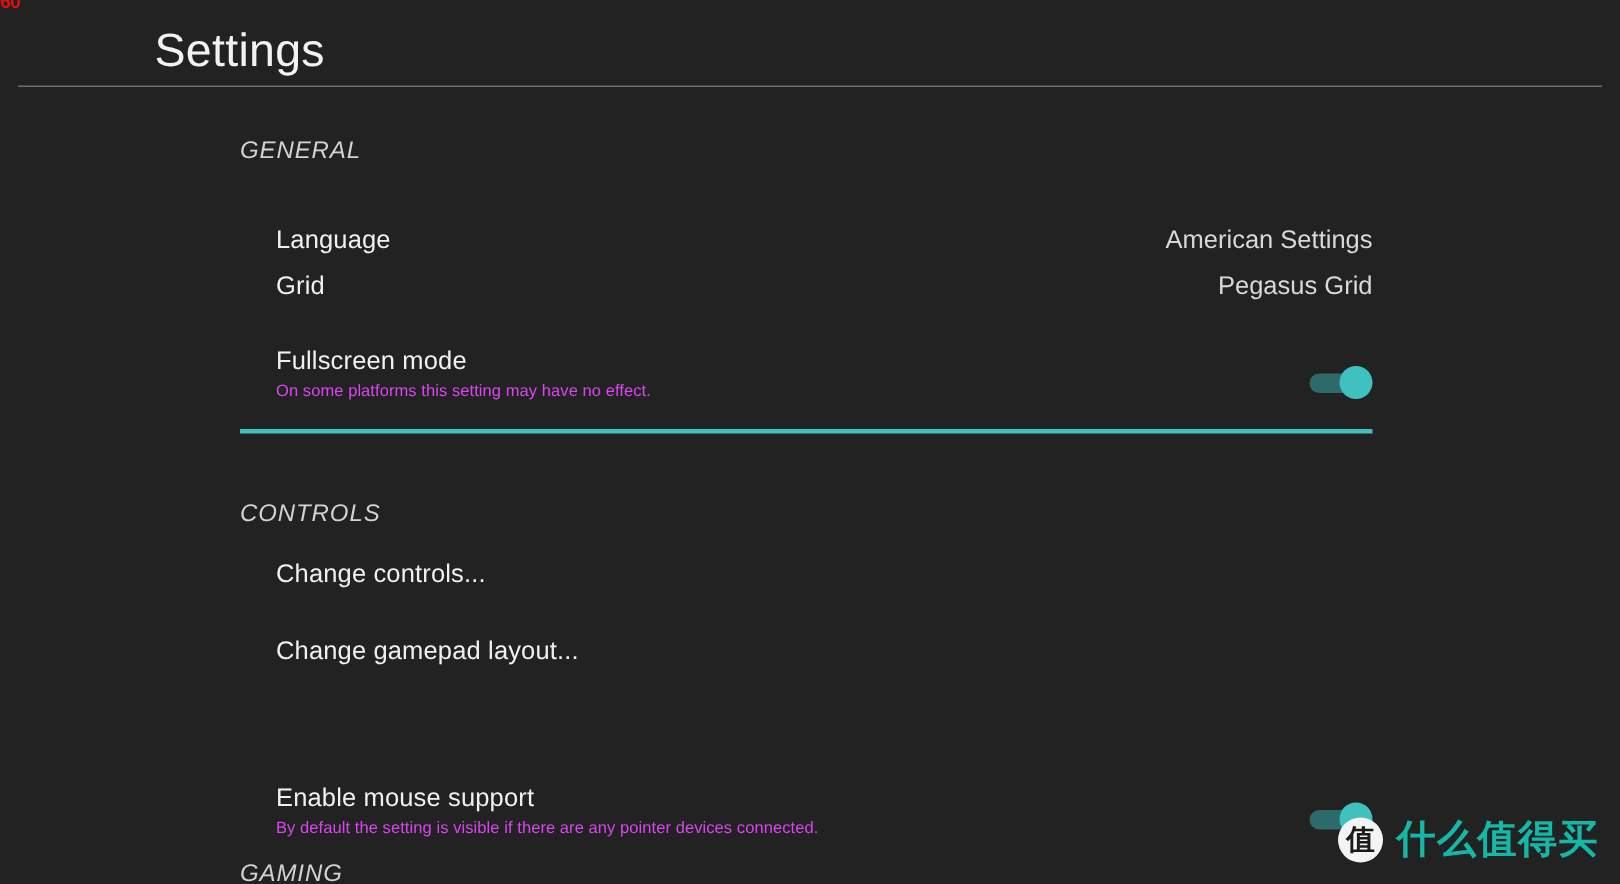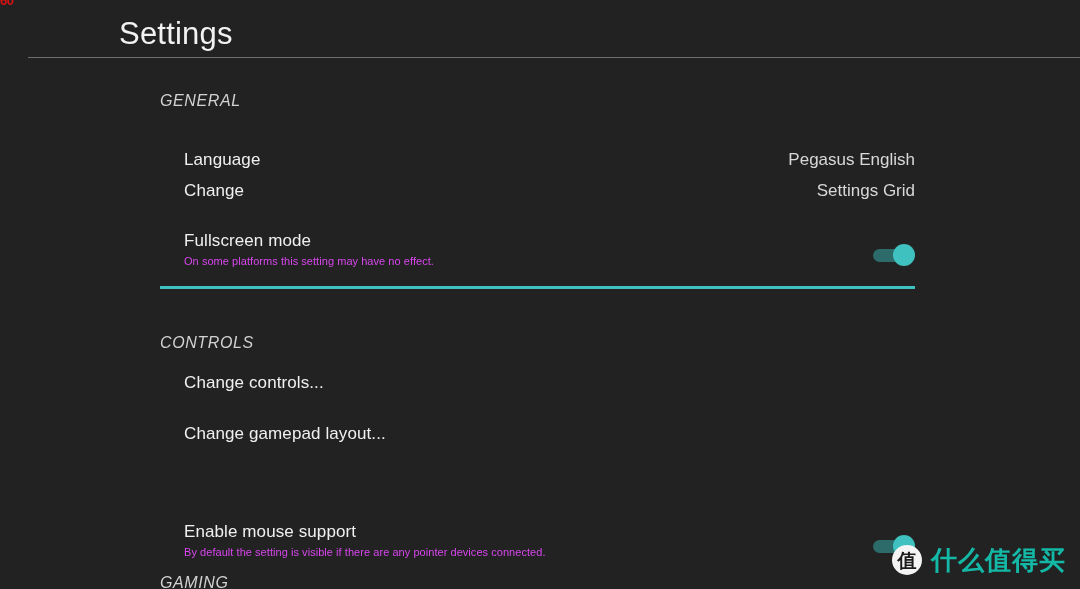--- a/index.html
+++ b/index.html
@@ -27,21 +27,21 @@
     font-weight: bold;
     color: #d81111;
     letter-spacing: -0.5px;
     line-height: 13px;
     z-index: 5;
   }
 
   
   #header {
     position: absolute;
-    left: 16px;
+    left: 0;
     top: 0;
     width: 872px;
     height: 59px;
   }
 
   #page-title {
     position: absolute;
     left: 103px;
     top: 16px;
     font-size: 31px;
@@ -203,26 +203,26 @@
 </div>
 
 <div id="content">
 
   <div class="section">
 
     <div class="section-header" style="left:160px; top:33px;">GENERAL</div>
 
     <div class="row" style="top:71px; height:24px;margin-top:20px;">
       <div class="row-label">Language</div>
-      <div class="row-value">Pegasus English</div>
+      <div class="row-value">American Settings</div>
     </div>
 
     <div class="row" style="top:122px; height:24px;">
-      <div class="row-label">Change</div>
-      <div class="row-value">Settings Grid</div>
+      <div class="row-label">Grid</div>
+      <div class="row-value">Pegasus Grid</div>
     </div>
 
     <div class="row" style="top:172px; height:48px;">
       <div class="row-label">Fullscreen mode</div>
       <div class="row-note">On some platforms this setting may have no effect.</div>
       <div class="toggle" style="top:13px;">
         <div class="toggle-track"></div>
         <div class="toggle-knob"></div>
       </div>
     </div>

